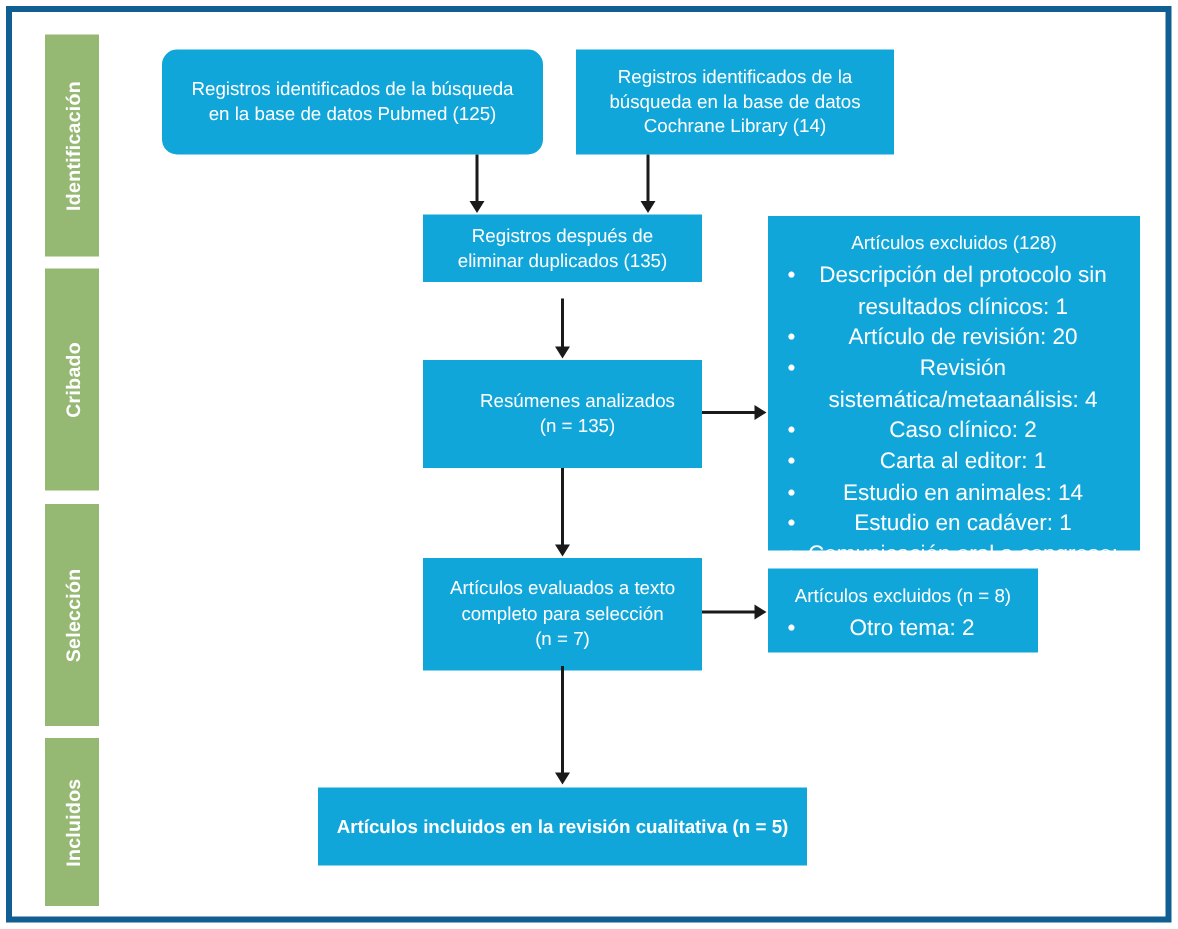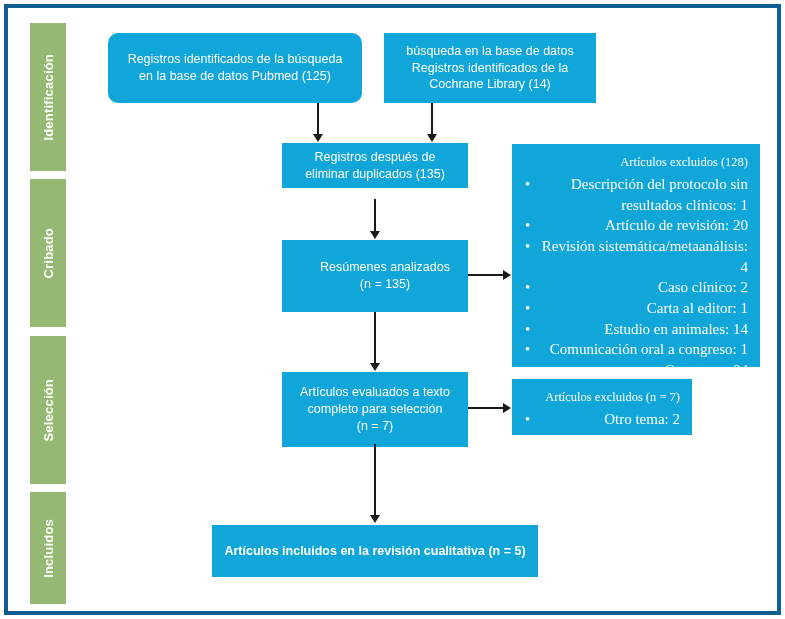--- a/index.html
+++ b/index.html
@@ -54,23 +54,22 @@
     display: flex;
     align-items: center;
     justify-content: center;
     text-align: center;
     font-size: 12.5px;
     line-height: 1.35;
     padding: 4px 8px;
   }
   .box.listbox {
     display: block;
-    text-align: right;
+    text-align: center;
     padding: 10px 12px;
-    font-family: Liberation Serif, serif;
   }
   .listbox .list-title {
     font-size: 12.5px;
     margin-bottom: 3px;
     display: block;
   }
   .listbox ul {
     list-style: none;
     margin: 0;
     padding: 0;
@@ -138,22 +137,22 @@
 
   <div class="box" style="left:108px; top:33px; width:254px; height:70px;border-radius:10px;">
     <div>
       <div>Registros identificados de la búsqueda</div>
       <div>en la base de datos Pubmed (125)</div>
     </div>
   </div>
 
   <div class="box" style="left:384px; top:33px; width:212px; height:70px;">
     <div>
+      <div>Registros identificados de la</div>
       <div>búsqueda en la base de datos</div>
-      <div>Registros identificados de la</div>
       <div>Cochrane Library (14)</div>
     </div>
   </div>
 
   <div class="box" style="left:282px; top:143px; width:186px; height:45px;">
     <div>
       <div>Registros después de</div>
       <div>eliminar duplicados (135)</div>
     </div>
   </div>
@@ -167,35 +166,36 @@
 
   <div class="box listbox" style="left:512px; top:144px; width:248px; height:223px;">
     <span class="list-title">Artículos excluidos (128)</span>
     <ul>
       <li>Descripción del protocolo sin resultados clínicos: 1</li>
       <li>Artículo de revisión: 20</li>
       <li>Revisión sistemática/metaanálisis: 4</li>
       <li>Caso clínico: 2</li>
       <li>Carta al editor: 1</li>
       <li>Estudio en animales: 14</li>
+      <li>Estudio en cadáver: 1</li>
       <li>Comunicación oral a congreso: 1</li>
       <li>Otro tema: 84</li>
     </ul>
   </div>
 
   <div class="box" style="left:282px; top:372px; width:186px; height:75px;">
     <div>
       <div>Artículos evaluados a texto</div>
       <div>completo para selección</div>
       <div>(n = 7)</div>
     </div>
   </div>
 
   <div class="box listbox" style="left:512px; top:379px; width:180px; height:56px;">
-    <span class="list-title">Artículos excluidos (n = 7)</span>
+    <span class="list-title">Artículos excluidos (n = 8)</span>
     <ul>
       <li>Otro tema: 2</li>
     </ul>
   </div>
 
   <div class="box" style="left:212px; top:525px; width:326px; height:52px;font-weight:bold;">
     <div>Artículos incluidos en la revisión cualitativa (n = 5)</div>
   </div>
 
   <div class="vline" style="left:317px; top:103px; height:32px;"></div>

